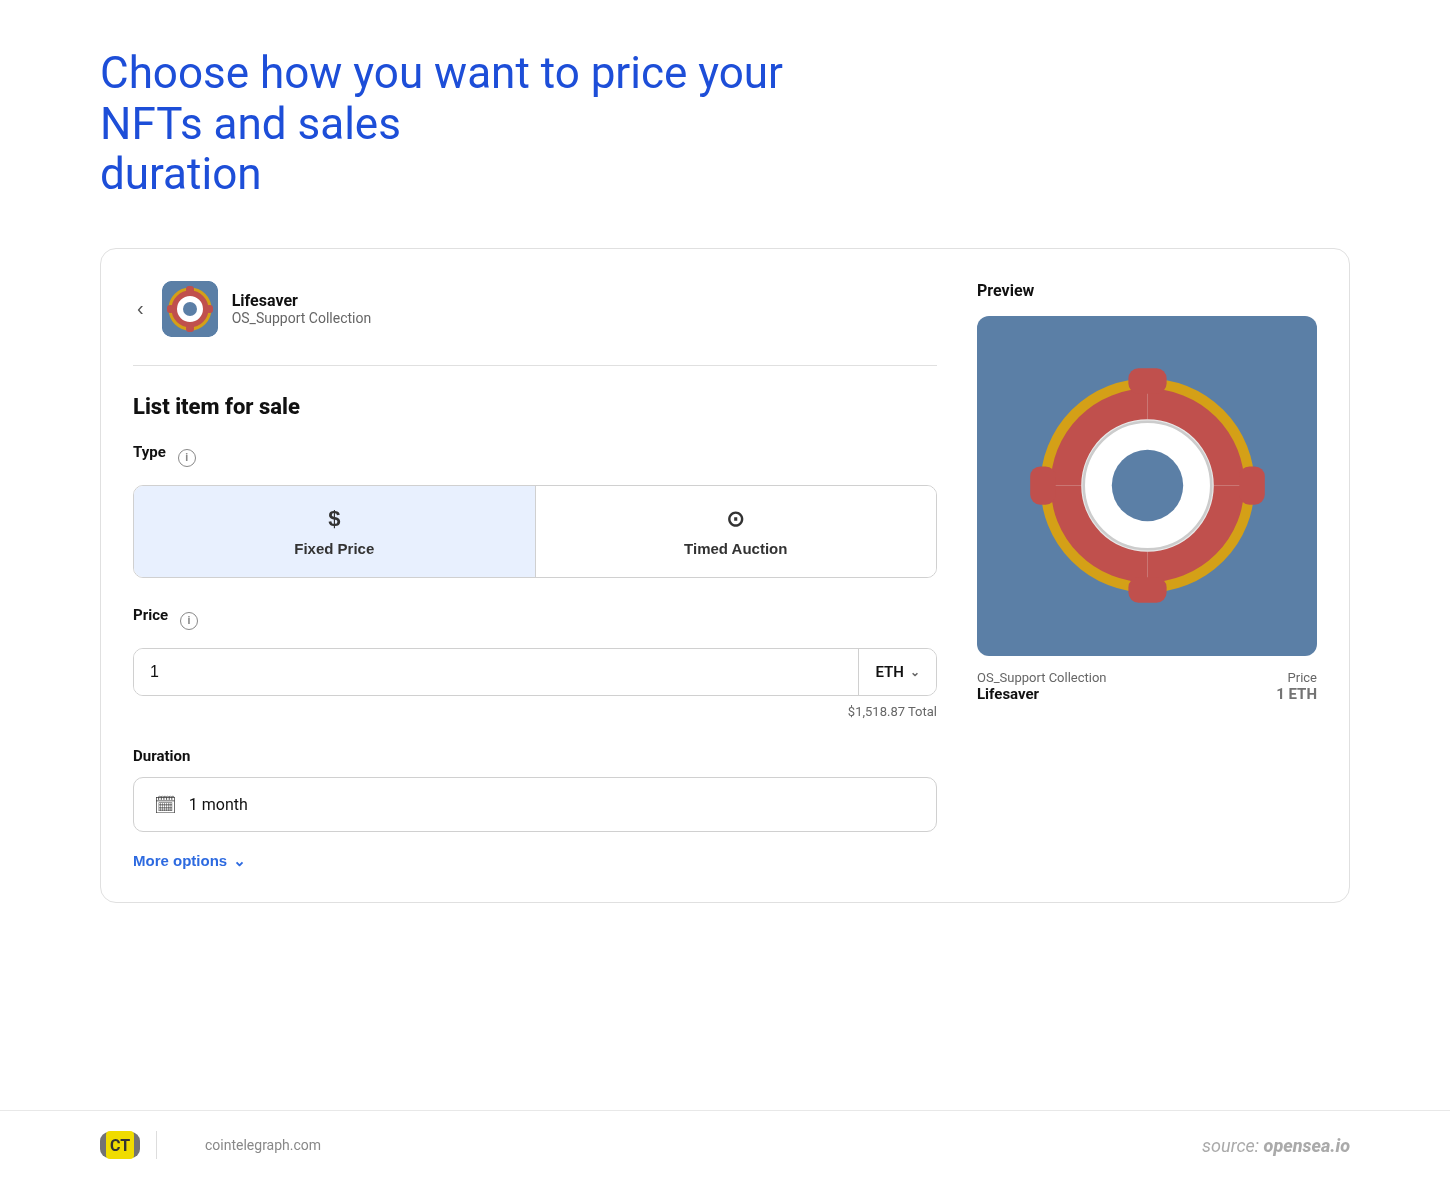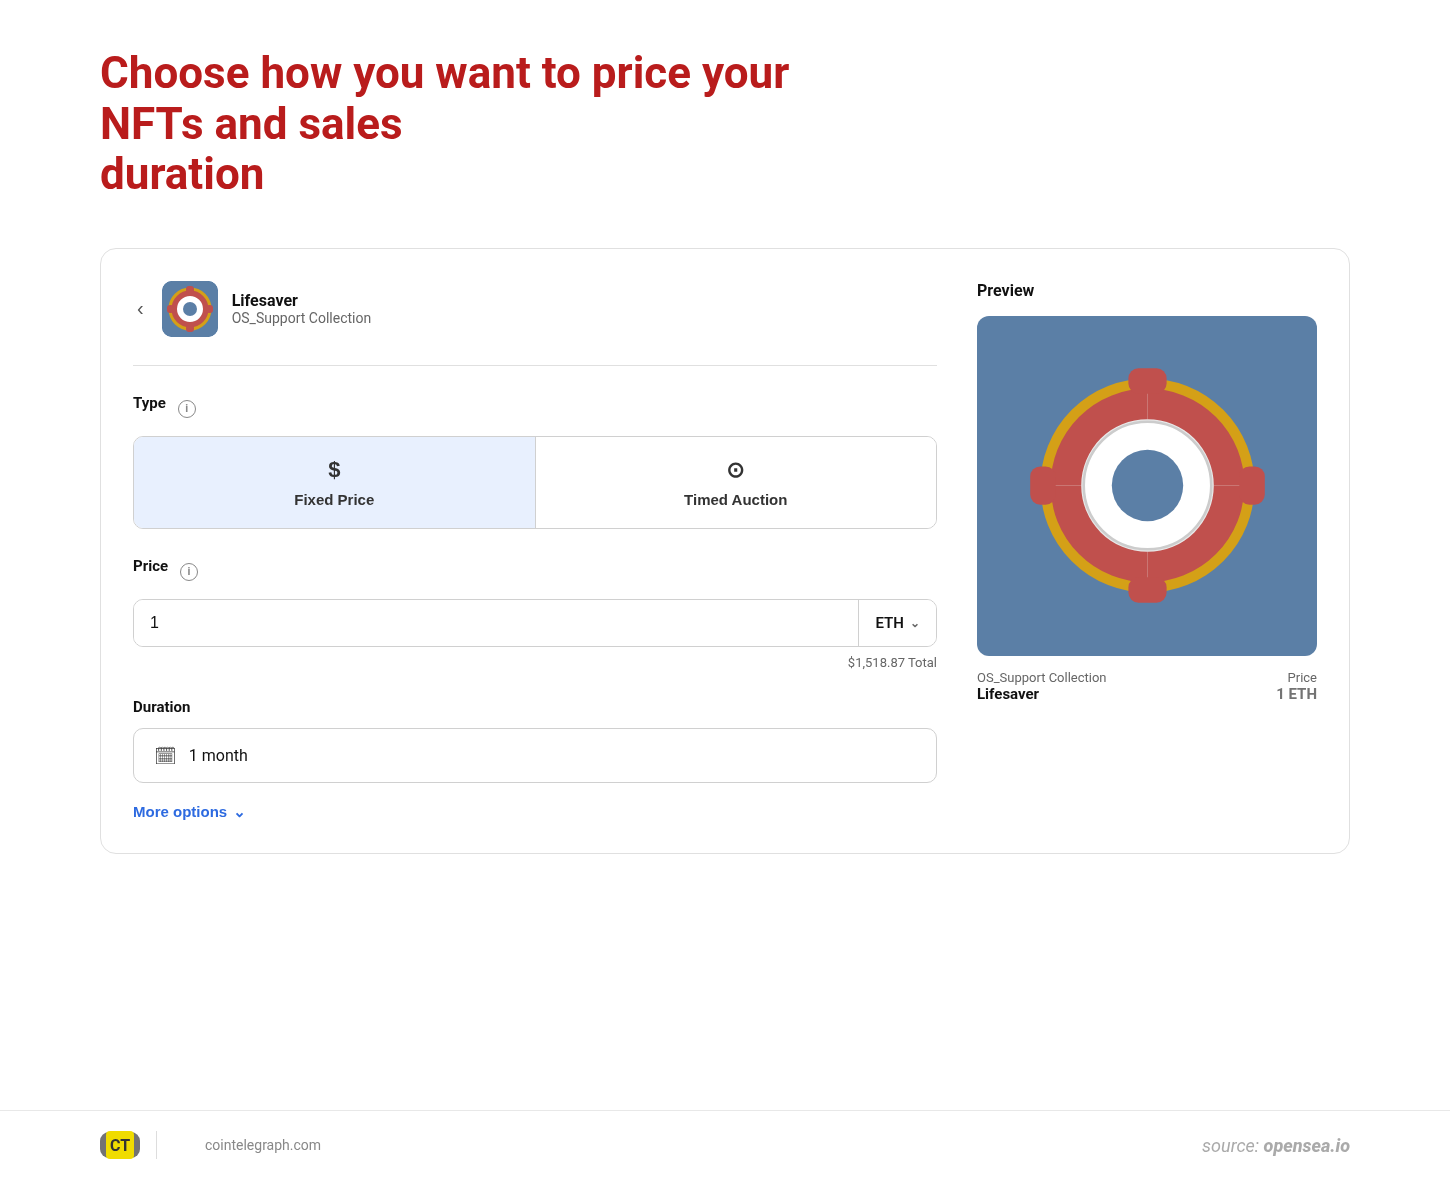--- a/index.html
+++ b/index.html
@@ -10,22 +10,22 @@
       min-height: 1179px;
       position: relative;
     }
 
     .main-container {
       padding: 48px 100px 40px 100px;
     }
 
     .page-title {
       font-size: 44px;
-      font-weight: 700;
-      color: #b91c1c;
+      font-weight: 400;
+      color: #1d4ed8;
       line-height: 1.15;
       margin-bottom: 48px;
       max-width: 750px;
     }
 
     .card {
       border: 1.5px solid #e0e0e0;
       border-radius: 16px;
       padding: 32px;
       display: flex;
@@ -384,20 +384,21 @@
             <rect x="5" y="24" width="7" height="8" rx="3" fill="#c0504d"></rect>
             <rect x="44" y="24" width="7" height="8" rx="3" fill="#c0504d"></rect>
           </svg>
         </div>
         <div class="nft-info-text">
           <div class="nft-name">Lifesaver</div>
           <div class="nft-collection">OS_Support Collection</div>
         </div>
       </div>
 
+      <div class="section-title">List item for sale</div>
 
       <div class="field-row">
         <div class="field-label">
           <span>Type</span>
         </div>
         <div class="info-icon">i</div>
       </div>
 
       <div class="type-selector">
         <button class="type-option active">

